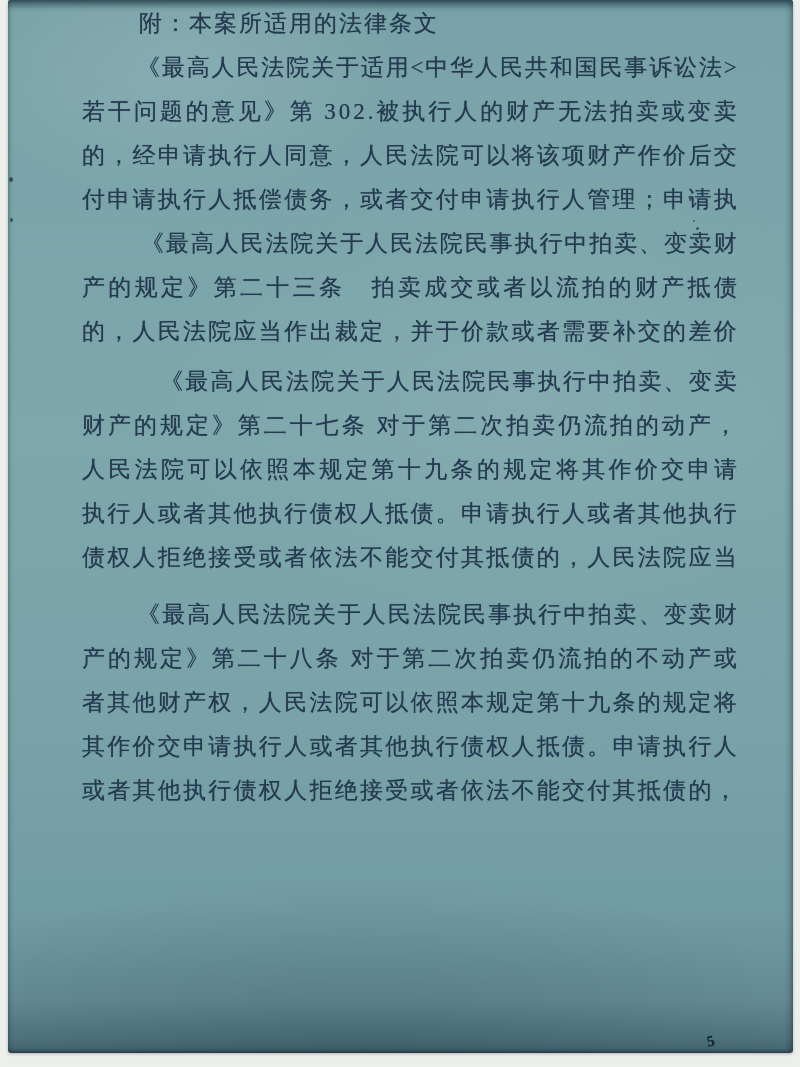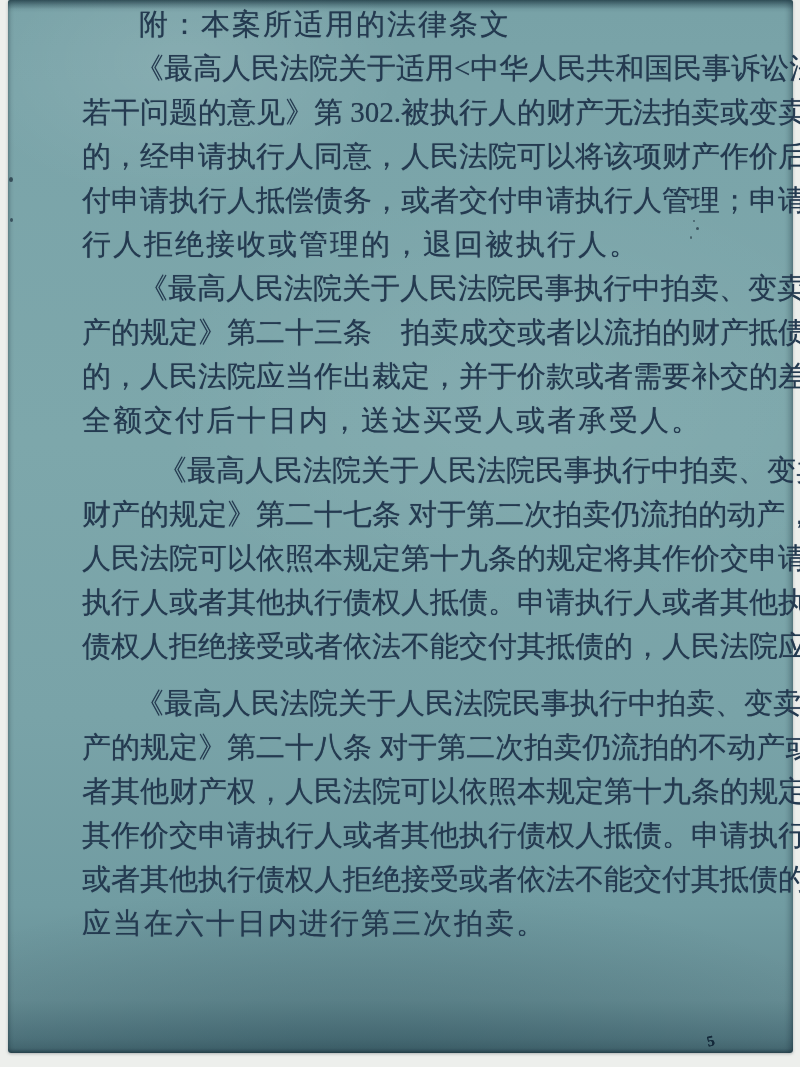--- a/index.html
+++ b/index.html
@@ -31,21 +31,21 @@
   }
   
   .page::before{
     content:"";position:absolute;left:0;top:0;width:100%;height:9px;
     background:linear-gradient(180deg, rgba(18,45,55,0.50), rgba(18,45,55,0));
     border-radius:2px 2px 0 0;
   }
 
   .content{
     position:absolute;left:74px;top:2px;width:655px;
-    font-size:29px;color:#243a50;
+    font-size:23px;color:#243a50;
     text-shadow:0 0 0.7px rgba(30,50,72,0.65);
   }
   .line{height:44px;line-height:44px;white-space:nowrap;letter-spacing:2px;}
   .line.just{display:flex;justify-content:space-between;letter-spacing:0;white-space:normal;}
   .line.just .ind{flex:0 0 auto;height:1px;}
   .line.just .ch{flex:0 0 auto;}
 
   
   .pagenum{
     position:absolute;left:699px;top:1033px;
@@ -178,21 +178,20 @@
           <span class="ch">执</span>
           <span class="ch">行</span>
           <span class="ch">人</span>
           <span class="ch">管</span>
           <span class="ch">理</span>
           <span class="ch">；</span>
           <span class="ch">申</span>
           <span class="ch">请</span>
           <span class="ch">执</span>
         </div>
-        <div class="line">行人拒绝接收或管理的，退回被执行人。</div>
         <div class="line just">
           <span class="ind" style="width: 57px;"></span>
           <span class="ch">《</span>
           <span class="ch">最</span>
           <span class="ch">高</span>
           <span class="ch">人</span>
           <span class="ch">民</span>
           <span class="ch">法</span>
           <span class="ch">院</span>
           <span class="ch">关</span>
@@ -261,21 +260,20 @@
           <span class="ch">或</span>
           <span class="ch">者</span>
           <span class="ch">需</span>
           <span class="ch">要</span>
           <span class="ch">补</span>
           <span class="ch">交</span>
           <span class="ch">的</span>
           <span class="ch">差</span>
           <span class="ch">价</span>
         </div>
-        <div class="line">全额交付后十日内，送达买受人或者承受人。</div>
         <div class="line just" style="margin-top: 6px;">
           <span class="ind" style="width: 76px;"></span>
           <span class="ch">《</span>
           <span class="ch">最</span>
           <span class="ch">高</span>
           <span class="ch">人</span>
           <span class="ch">民</span>
           <span class="ch">法</span>
           <span class="ch">院</span>
           <span class="ch">关</span>
@@ -538,21 +536,20 @@
           <span class="ch">不</span>
           <span class="ch">能</span>
           <span class="ch">交</span>
           <span class="ch">付</span>
           <span class="ch">其</span>
           <span class="ch">抵</span>
           <span class="ch">债</span>
           <span class="ch">的</span>
           <span class="ch">，</span>
         </div>
-        <div class="line">应当在六十日内进行第三次拍卖。</div>
       </div>
 
     <div class="pagenum">5</div>
 
     <span class="dot dot1"></span>
     <span class="dot dot2"></span>
     <span class="speck sp1"></span>
     <span class="speck sp2"></span>
     <span class="speck sp3"></span>
     <span class="speck sp4"></span>

